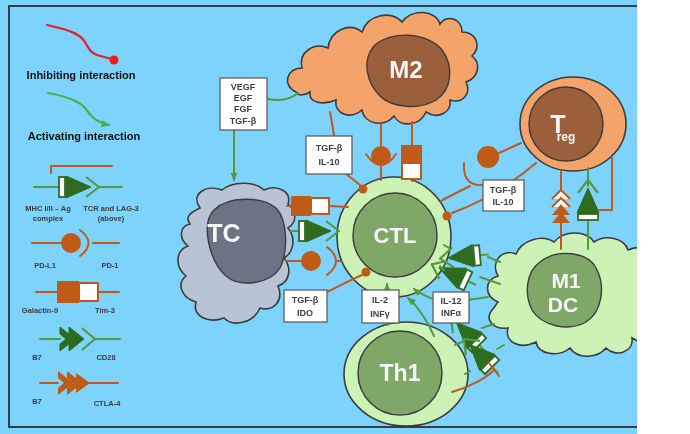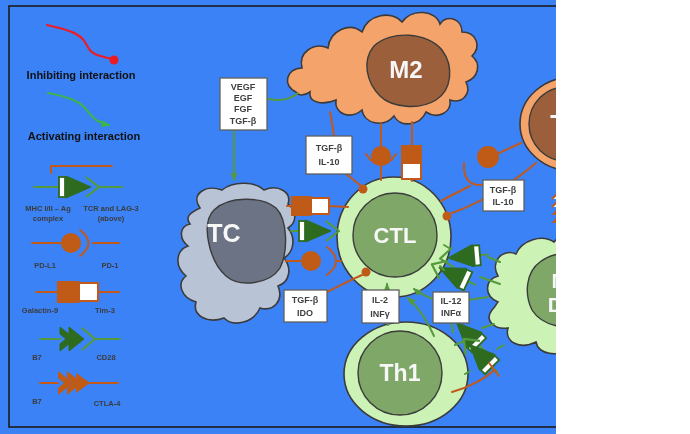--- a/index.html
+++ b/index.html
@@ -1,16 +1,16 @@
 <!DOCTYPE html>
 <html><head>
 <meta charset="utf-8">
 <style>
   html,body{margin:0;padding:0;background:#fff;}
-  .canvas{position:relative;width:556px;height:434px;background:#3b82f6;font-family:"Liberation Sans",sans-serif;overflow:hidden;}
+  .canvas{position:relative;width:637px;height:434px;background:#7dd3fc;font-family:"Liberation Sans",sans-serif;overflow:hidden;}
   svg{position:absolute;left:0;top:0;}
   .frame{fill:none;stroke:#1c1c1c;stroke-width:1.6;}
   
   .oline{stroke:#c2591b;stroke-width:2;fill:none;stroke-linecap:round;}
   .gline{stroke:#55993d;stroke-width:2;fill:none;stroke-linecap:round;}
   .ofill{fill:#c05a17;stroke:none;}
   .oopen{fill:#ffffff;stroke:#c2591b;stroke-width:2;}
   .gdark{fill:#2e6b1f;stroke:#2e6b1f;stroke-linejoin:round;}
   .gopen{fill:none;stroke:#55993d;stroke-width:2.2;stroke-linejoin:round;}
   .gbar{fill:#ffffff;stroke:#2e6b1f;stroke-width:1.8;}

